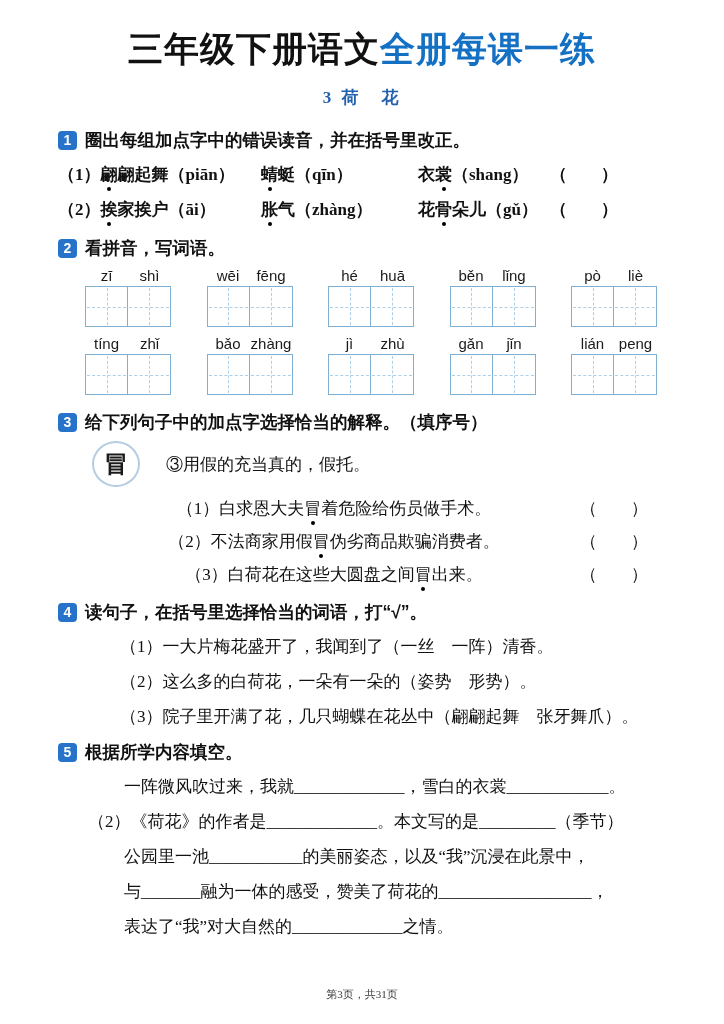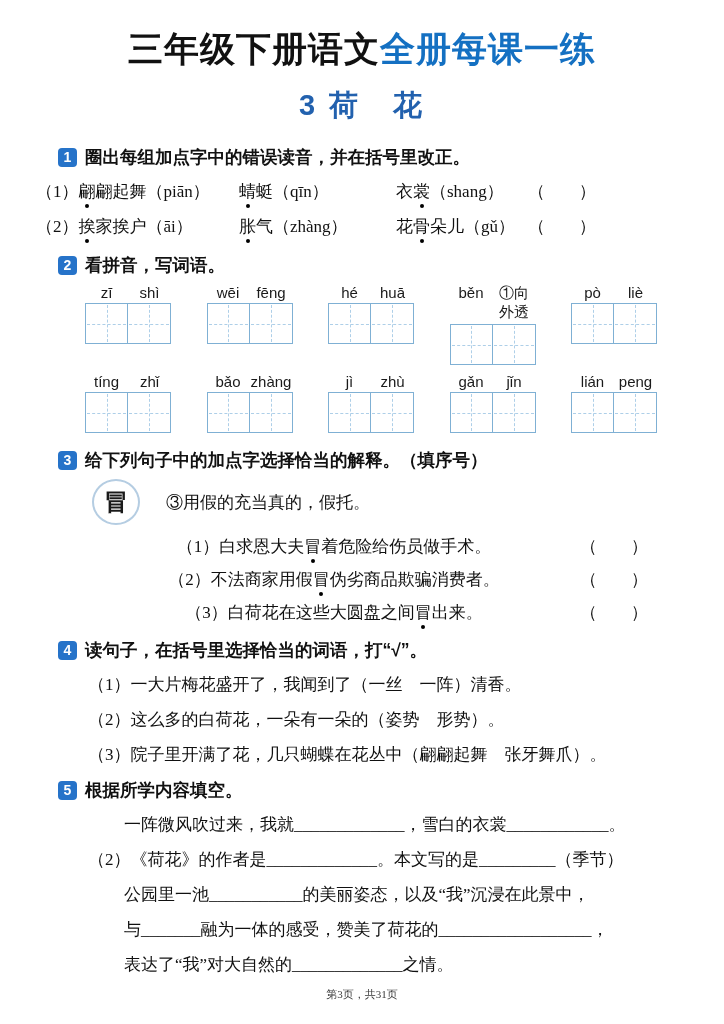--- a/index.html
+++ b/index.html
@@ -18,25 +18,25 @@
     text-align:center;
     font-size:35px;
     font-weight:900;
     letter-spacing:1px;
     font-family:"Liberation Serif", serif;
   }
   .title .blue { color:#1470c2; }
   .lesson-title {
     margin-top:13px;
     text-align:center;
-    font-size:29px;
+    font-size:17px;
     font-weight:bold;
     color:#2261ae;
     letter-spacing:3px;
-    font-family:Liberation Sans, sans-serif;
+    font-family:Liberation Serif, serif;
   }
   
   .q-header {
     display:flex; align-items:center;
     margin-left:58px;
     font-family:"Liberation Sans", sans-serif;
     font-weight:bold;
     font-size:17.5px;
     line-height:22px;
     white-space:nowrap;
@@ -59,22 +59,23 @@
     position:absolute;
     left:50%; bottom:-5px;
     transform:translateX(-50%);
     width:4px; height:4px;
     border-radius:50%;
     background:#000;
   }
   
   .q1-row {
     display:flex;
-    margin:13px 0 0 36px;
+    margin:13px 0 0 58px;
     width:560px;
+    font-weight:bold;
   }
   .q1-c1 { width:203px; }
   .q1-c2 { width:157px; }
   .q1-c3 { flex:1; }
   .q1-answer { text-align:right; }
   
   .grid-row {
     display:flex;
     justify-content:space-between;
     width:572px;
@@ -124,21 +125,21 @@
   }
   .def-lines { font-size:17px; line-height:33px; white-space:nowrap; }
   .q3-row {
     display:flex;
     margin:11px 0 0 88px;
     width:560px;
     text-align:center;
   }
   .q3-row .txt { flex:1; }
   
-  .q4-row { margin:13px 0 0 88px; }
+  .q4-row { margin:13px 0 0 120px; }
   .q5-row { margin:13px 0 0 88px; }
   .q5-cont { margin:13px 0 0 124px; }
   .blank { letter-spacing:0; }
   
   .footer {
     position:absolute;
     left:0; right:0;
     bottom:22px;
     text-align:center;
     font-size:11px;
@@ -209,21 +210,21 @@
             <span>huā</span>
           </div>
           <div class="box-pair">
             <div class="tian-box"></div>
             <div class="tian-box"></div>
           </div>
         </div>
         <div class="grid-group">
           <div class="pinyin-label">
             <span>běn</span>
-            <span>①向外透</span>
+            <span>lǐng</span>
           </div>
           <div class="box-pair">
             <div class="tian-box"></div>
             <div class="tian-box"></div>
           </div>
         </div>
         <div class="grid-group">
           <div class="pinyin-label">
             <span>pò</span>
             <span>liè</span>

